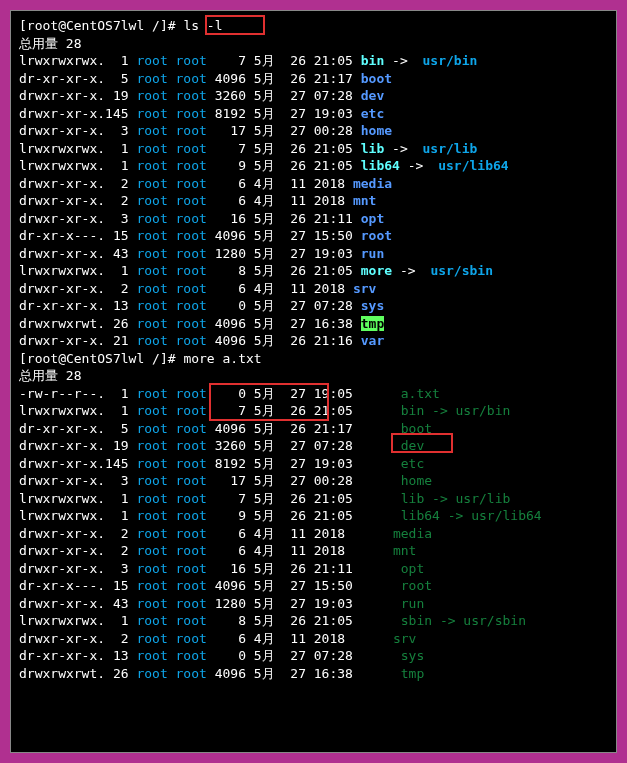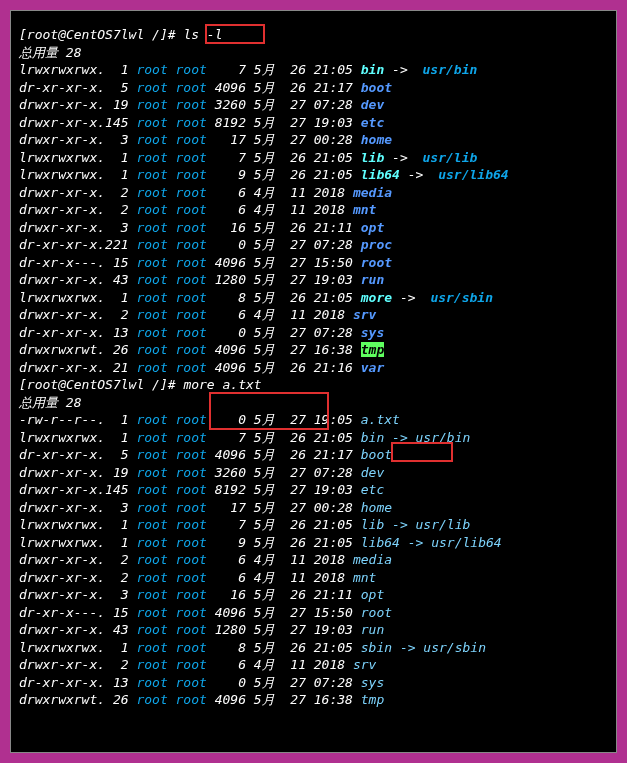--- a/index.html
+++ b/index.html
@@ -7,42 +7,41 @@
       background: #b03090;
       width: 627px;
       height: 763px;
       padding: 10px;
       font-family: 'Consolas', 'Monaco', monospace;
     }
     .terminal {
       background: #000;
       width: 100%;
       height: 100%;
-      padding: 15px 8px;
+      padding: 6px 8px;
       overflow: hidden;
       border: 1px solid #888;
-      font-style: italic;
     }
     .line {
       color: #fff;
       font-size: 13px;
       line-height: 17.5px;
       white-space: pre;
       font-family: monospace;
     }
     .prompt-user { color: #fff; }
     .prompt-cmd { color: #fff; }
     .perm { color: #fff; }
     .count { color: #fff; }
     .owner { color: #0ea5e9; }
     .size { color: #fff; }
     .date { color: #fff; }
     .dir-name { color: #5599ff; font-weight: bold; }
     .link-name { color: #5fffff; font-weight: bold; }
-    .file-name { color: #7dd3fc; }
+    .file-name { color: #15803d; margin-left: 40px; }
     .sticky-name { background: #5fff5f; color: #000; font-weight: bold; }
     .arrow { color: #fff; }
     .link-target { color: #0ea5e9; font-weight: bold; margin-left: 7px; }
     .red-box {
       border: 2px solid #e03030;
       display: inline-block;
       position: absolute;
     }
     .terminal-content { position: relative; }
   </style>
@@ -58,21 +57,20 @@
         <div class="line"><span class="perm">lrwxrwxrwx.</span><span class="count">  1</span><span class="owner"> root root</span><span class="size">    7</span><span class="date"> 5月  26 21:05 </span><span class="link-name">bin</span><span class="arrow"> -&gt; </span><span class="link-target">usr/bin</span></div>
         <div class="line"><span class="perm">dr-xr-xr-x.</span><span class="count">  5</span><span class="owner"> root root</span><span class="size"> 4096</span><span class="date"> 5月  26 21:17 </span><span class="dir-name">boot</span></div>
         <div class="line"><span class="perm">drwxr-xr-x.</span><span class="count"> 19</span><span class="owner"> root root</span><span class="size"> 3260</span><span class="date"> 5月  27 07:28 </span><span class="dir-name">dev</span></div>
         <div class="line"><span class="perm">drwxr-xr-x.</span><span class="count">145</span><span class="owner"> root root</span><span class="size"> 8192</span><span class="date"> 5月  27 19:03 </span><span class="dir-name">etc</span></div>
         <div class="line"><span class="perm">drwxr-xr-x.</span><span class="count">  3</span><span class="owner"> root root</span><span class="size">   17</span><span class="date"> 5月  27 00:28 </span><span class="dir-name">home</span></div>
         <div class="line"><span class="perm">lrwxrwxrwx.</span><span class="count">  1</span><span class="owner"> root root</span><span class="size">    7</span><span class="date"> 5月  26 21:05 </span><span class="link-name">lib</span><span class="arrow"> -&gt; </span><span class="link-target">usr/lib</span></div>
         <div class="line"><span class="perm">lrwxrwxrwx.</span><span class="count">  1</span><span class="owner"> root root</span><span class="size">    9</span><span class="date"> 5月  26 21:05 </span><span class="link-name">lib64</span><span class="arrow"> -&gt; </span><span class="link-target">usr/lib64</span></div>
         <div class="line"><span class="perm">drwxr-xr-x.</span><span class="count">  2</span><span class="owner"> root root</span><span class="size">    6</span><span class="date"> 4月  11 2018 </span><span class="dir-name">media</span></div>
         <div class="line"><span class="perm">drwxr-xr-x.</span><span class="count">  2</span><span class="owner"> root root</span><span class="size">    6</span><span class="date"> 4月  11 2018 </span><span class="dir-name">mnt</span></div>
         <div class="line"><span class="perm">drwxr-xr-x.</span><span class="count">  3</span><span class="owner"> root root</span><span class="size">   16</span><span class="date"> 5月  26 21:11 </span><span class="dir-name">opt</span></div>
-        <div class="line"><span class="perm">dr-xr-xr-x.</span><span class="count">221</span><span class="owner"> root root</span><span class="size">    0</span><span class="date"> 5月  27 07:28 </span><span class="dir-name">proc</span></div>
         <div class="line"><span class="perm">dr-xr-x---.</span><span class="count"> 15</span><span class="owner"> root root</span><span class="size"> 4096</span><span class="date"> 5月  27 15:50 </span><span class="dir-name">root</span></div>
         <div class="line"><span class="perm">drwxr-xr-x.</span><span class="count"> 43</span><span class="owner"> root root</span><span class="size"> 1280</span><span class="date"> 5月  27 19:03 </span><span class="dir-name">run</span></div>
         <div class="line"><span class="perm">lrwxrwxrwx.</span><span class="count">  1</span><span class="owner"> root root</span><span class="size">    8</span><span class="date"> 5月  26 21:05 </span><span class="link-name">more</span><span class="arrow"> -&gt; </span><span class="link-target">usr/sbin</span></div>
         <div class="line"><span class="perm">drwxr-xr-x.</span><span class="count">  2</span><span class="owner"> root root</span><span class="size">    6</span><span class="date"> 4月  11 2018 </span><span class="dir-name">srv</span></div>
         <div class="line"><span class="perm">dr-xr-xr-x.</span><span class="count"> 13</span><span class="owner"> root root</span><span class="size">    0</span><span class="date"> 5月  27 07:28 </span><span class="dir-name">sys</span></div>
         <div class="line"><span class="perm">drwxrwxrwt.</span><span class="count"> 26</span><span class="owner"> root root</span><span class="size"> 4096</span><span class="date"> 5月  27 16:38 </span><span class="sticky-name">tmp</span></div>
         <div class="line"><span class="perm">drwxr-xr-x.</span><span class="count"> 21</span><span class="owner"> root root</span><span class="size"> 4096</span><span class="date"> 5月  26 21:16 </span><span class="dir-name">var</span></div>
       </div>
 
     <div class="line"><span class="prompt-user">[root@CentOS7lwl /]# </span><span class="prompt-cmd">more a.txt</span></div>

